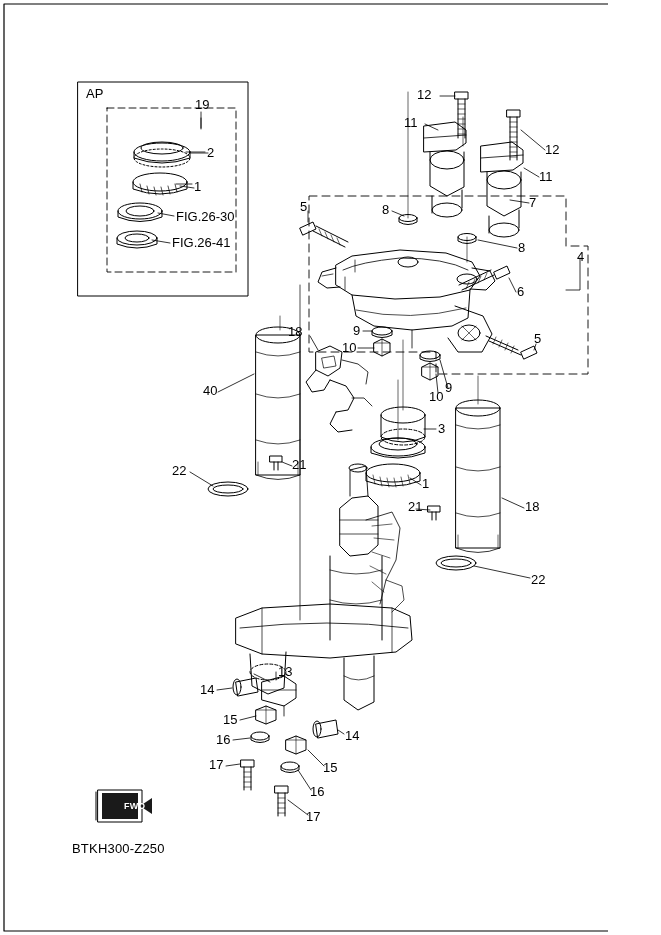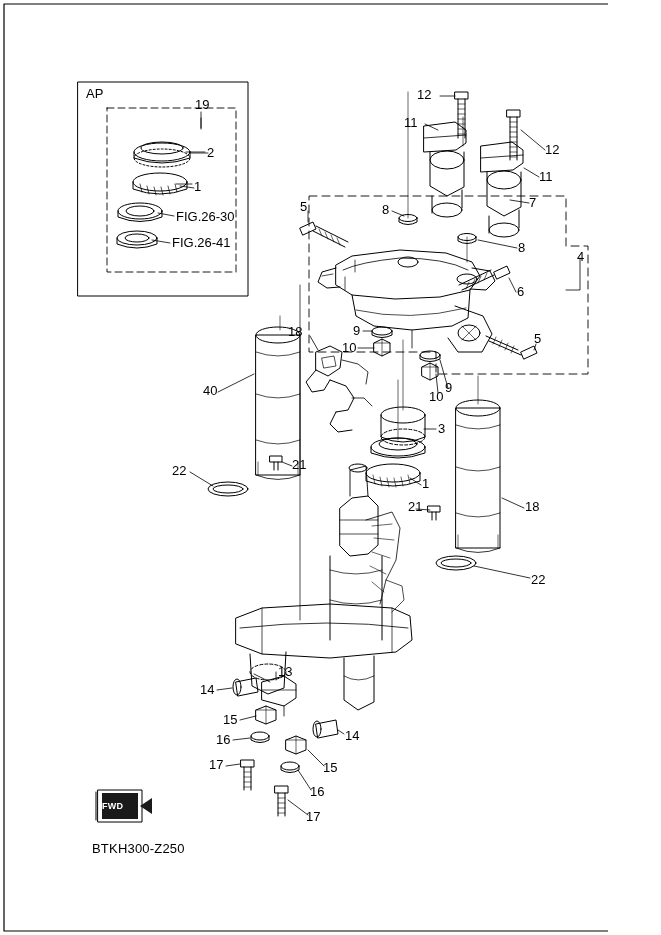--- a/index.html
+++ b/index.html
@@ -31,21 +31,20 @@
     color: #000000;
     white-space: nowrap;
     line-height: 13px;
   }
   .code {
     position: absolute;
     font-family: "Liberation Sans", sans-serif;
     font-size: 13px;
     color: #000;
     letter-spacing: 0.2px;
-    margin-left: 20px;
   }
   .ap {
     position: absolute;
     font-family: "Liberation Sans", sans-serif;
     font-size: 13px;
     color: #000;
   }
   .fwd-text {
     position: absolute;
     font-family: "Liberation Sans", sans-serif;
@@ -390,17 +389,17 @@
   <div class="lbl" style="left:246px; top:665px;margin-left:32px;">13</div>
   <div class="lbl" style="left:200px; top:683px;">14</div>
   <div class="lbl" style="left:345px; top:729px;">14</div>
   <div class="lbl" style="left:223px; top:713px;">15</div>
   <div class="lbl" style="left:323px; top:761px;">15</div>
   <div class="lbl" style="left:216px; top:733px;">16</div>
   <div class="lbl" style="left:310px; top:785px;">16</div>
   <div class="lbl" style="left:209px; top:758px;">17</div>
   <div class="lbl" style="left:306px; top:810px;">17</div>
 
-  <div class="fwd-text" style="left:102px; top:801px;">FWD</div>
+  <div class="fwd-text" style="left:124px; top:801px;">FWD</div>
 
   <div class="code" style="left:72px; top:841px;">BTKH300-Z250</div>
 
 </div>
 
 </body></html>

